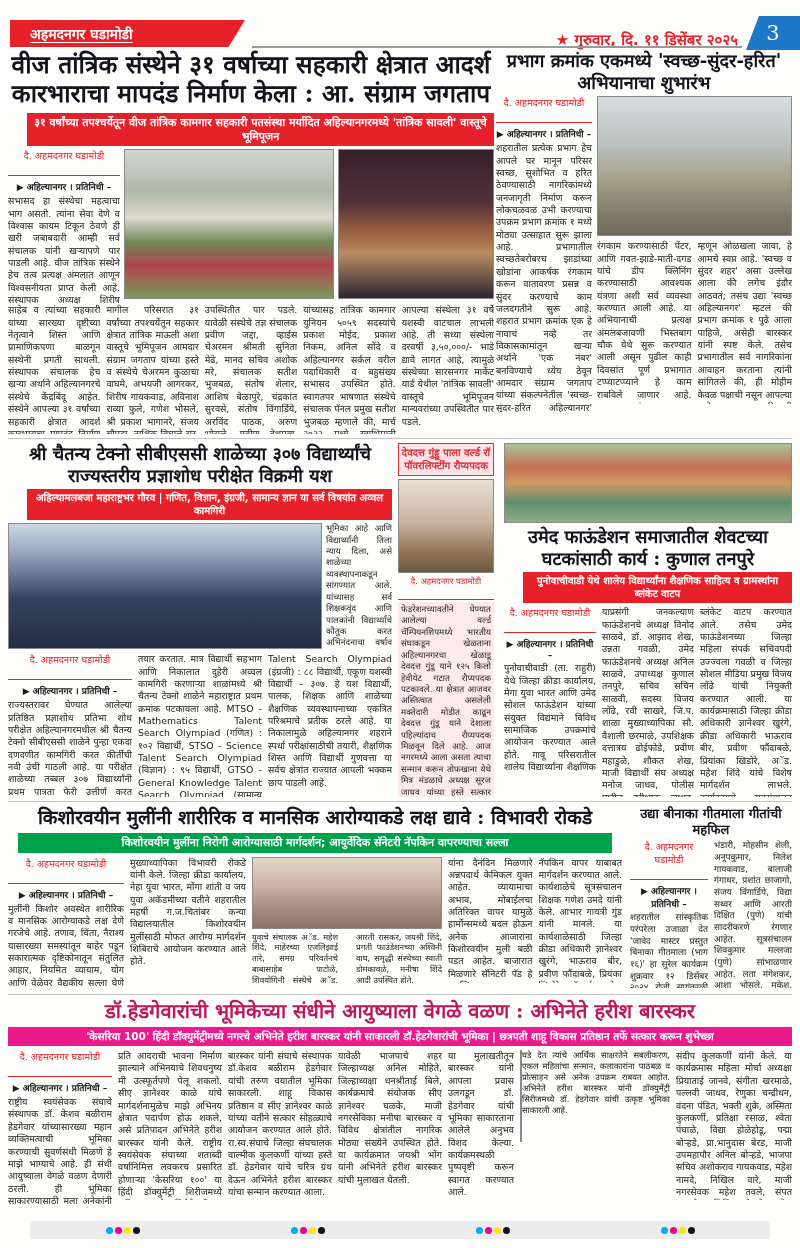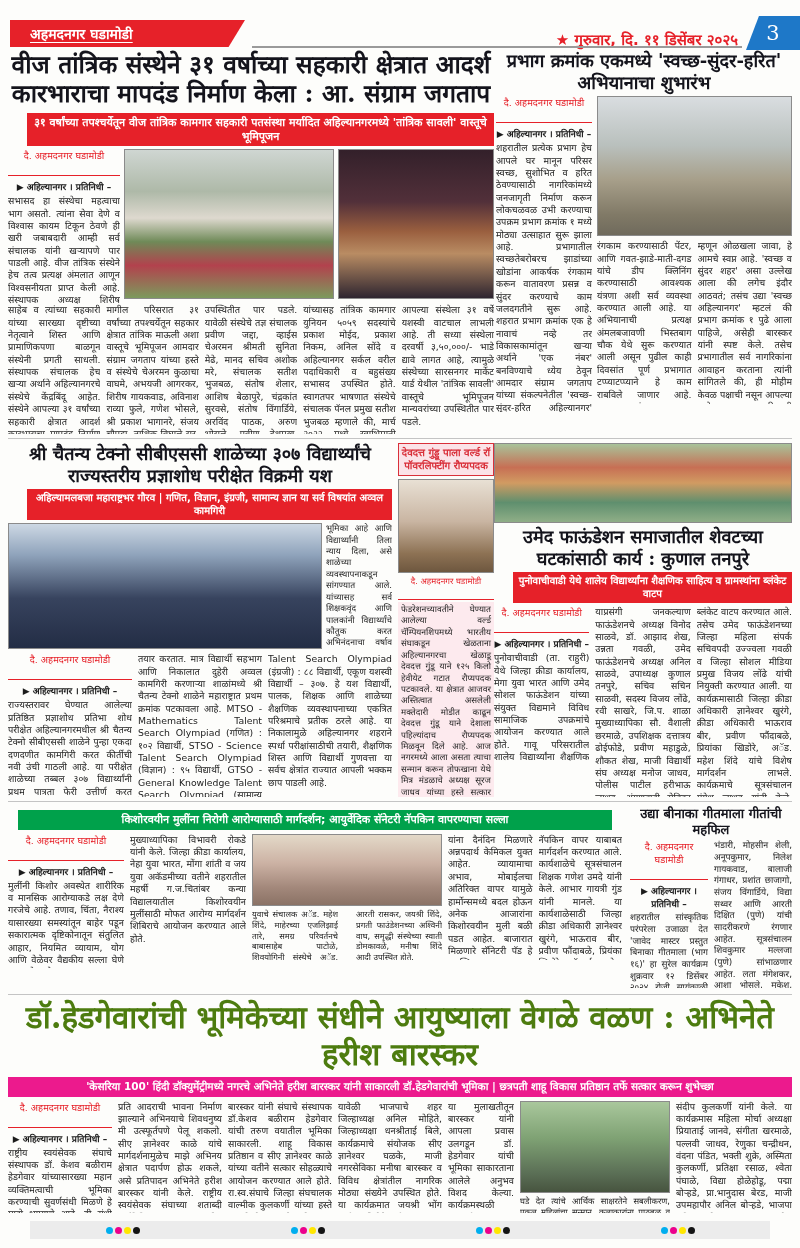--- a/index.html
+++ b/index.html
@@ -67,21 +67,21 @@
   .s1-media .ph-bhoomi { flex:1; }
   .s1-media .ph-building { width:156px; }
   .s1-body { margin-top:5px; height:138px; }
   .hl2 { font-size:18px; margin-bottom:3px; }
   .s1r-content { display:flex; gap:5px; height:308px; }
   .s1r-col1 { width:96px; flex-shrink:0; }
   .s1r-stack { flex:1; display:flex; flex-direction:column; }
   .s1r-stack .ph-clean { height:140px; margin-bottom:4px; }
   .s1r-stack .cols { flex:1; }
   
-  #sec2 { height:354px; display:flex; }
+  #sec2 { height:354px; display:flex; gap:10px; }
   .s2-left { width:486px; flex-shrink:0; display:flex; gap:6px; }
   .s2-main { flex:1; }
   .hl3 { font-size:18px; }
   .s2-strip { font-size:10px; margin:3px 0; }
   .s2-media { display:flex; gap:4px; height:126px; }
   .s2-media .ph-students { flex:1; }
   .s2-media .side-col { width:66px; flex-shrink:0; font-size:8.6px; }
   .s2-body { margin-top:4px; height:148px; }
   .pinkbox { width:96px; flex-shrink:0; display:flex; flex-direction:column; }
   .pl-title { background:#fbe3e8; border:1.5px solid #d9303a; color:#d9303a;
@@ -104,26 +104,26 @@
   .photoblock { width:190px; flex-shrink:0; display:flex; flex-direction:column; }
   .photoblock .ph { height:72px; margin-bottom:3px; }
   .minirow { display:flex; gap:18px; flex:1; overflow:hidden; }
   .minirow .txt { font-size:8.2px; flex:1; }
   .s3-right { flex:1; }
   .hl6 { font-size:13px; line-height:1.2; }
   .s3r-body { margin-top:3px; height:148px; }
   .s3r-body .txt { font-size:8.8px; }
   
   #sec4 { height:214px; }
-  .hl7 { font-size:31px; color:#4d7c0f; }
+  .hl7 { font-size:20px; color:#be185d; }
   .s4-strip { font-size:10.5px; margin:4px 0; }
   .s4-content { display:flex; gap:6px; height:150px; }
   .s4-content .c104 { width:104px; flex-shrink:0; }
   .s4-content .c66 { width:66px; flex-shrink:0; }
-  .pblock4 { width:150px; flex-shrink:0; display:flex; flex-direction:column; }
+  .pblock4 { width:150px; flex-shrink:0; display:flex; flex-direction:row; }
   .pblock4 .ph { height:92px; margin-bottom:3px; }
   .pblock4 .txt { font-size:8.3px; flex:1; }
   .s4-content .clast { flex:1; }
   
   #footerbar { height:18px; margin:8px 30px 0; background:#ececec;
                display:flex; align-items:center; justify-content:space-around; }
   .dotgroup { display:flex; gap:2px; }
   .dot { width:7px; height:7px; border-radius:50%; display:inline-block; }
   .dot.c { background:#00aeef; } .dot.m { background:#ec008c; }
   .dot.y { background:#ffe600; } .dot.k { background:#141414; }
@@ -231,20 +231,21 @@
       <div class="txt">याप्रसंगी जनकल्याण फाऊंडेशनचे अध्यक्ष विनोद साळवे, डॉ. आझाद शेख, उन्नता गवळी, उमेद फाऊंडेशनचे अध्यक्ष अनिल साळवे, उपाध्यक्ष कुणाल तनपुरे, सचिव सचिन साळवी, सदस्य विजय लोंढे, रवी साखरे, जि.प. शाळा मुख्याध्यापिका सौ. वैशाली छरमाळे, उपशिक्षक दत्तात्रय ढोईफोडे, प्रवीण महाडुळे, शौकत शेख, माजी विद्यार्थी संघ अध्यक्ष मनोज जाधव, पोलीस पाटील हरीभाऊ जाधव, अंगणवाडी सेविका लीलाबाई जाधव यांच्यासह मोठ्या संख्येने ग्रामस्थ, महिला, युवक व विद्यार्थी उपस्थित होते.</div>
       <div class="txt">ब्लंकेट वाटप करण्यात आले. तसेच उमेद फाऊंडेशनच्या जिल्हा महिला संपर्क सचिवपदी उज्ज्वला गवळी व जिल्हा सोशल मीडिया प्रमुख विजय लोंढे यांची नियुक्ती करण्यात आली. या कार्यक्रमासाठी जिल्हा क्रीडा अधिकारी ज्ञानेश्वर खुरंगे, क्रीडा अधिकारी भाऊराव बीर, प्रवीण फौंदाबळे, प्रियांका खिडोरे, अॅड. महेश शिंदे यांचे विशेष मार्गदर्शन लाभले. कार्यक्रमाचे सूत्रसंचालन मंगेश जाधव यांनी केले. आभार दत्तात्रय ढोईफोडे यांनी मानले.</div>
     </div>
   </div>
 </div>
 
 <div class="hrule"></div>
 
 <div id="sec3" class="sec">
   <div class="s3-left">
+    <div class="hl hl5">किशोरवयीन मुलींनी शारीरिक व मानसिक आरोग्याकडे लक्ष द्यावे : विभावरी रोकडे</div>
     <div class="strip green s3-strip">किशोरवयीन मुलींना निरोगी आरोग्यासाठी मार्गदर्शन; आयुर्वेदिक सॅनेटरी नॅपकिन वापरण्याचा सल्ला</div>
     <div class="s3-content">
       <div class="ncol">
         <div class="byl">
           <span class="paper">दै. अहमदनगर घडामोडी</span>
           <span class="place">▶ अहिल्यानगर । प्रतिनिधी –</span>
         </div>
         <div class="txt" style="height:88px">मुलींनी किशोर अवस्थेत शारीरिक व मानसिक आरोग्याकडे लक्ष देणे गरजेचे आहे. तणाव, चिंता, नैराश्य यासारख्या समस्यांतून बाहेर पडून सकारात्मक दृष्टिकोनातून संतुलित आहार, नियमित व्यायाम, योग आणि वेळेवर वैद्यकीय सल्ला घेणे महत्वाचे आहे.</div>
       </div>
       <div class="txt ncol">मुख्याध्यापिका विभावरी रोकडे यांनी केले. जिल्हा क्रीडा कार्यालय, नेहा युवा भारत, मोंगा शांती व जय युवा अकॅडमीच्या वतीने शहरातील महर्षी ग.ज.चितांबर कन्या विद्यालयातील किशोरवयीन मुलींसाठी मोफत आरोग्य मार्गदर्शन शिबिराचे आयोजन करण्यात आले होते.</div>

